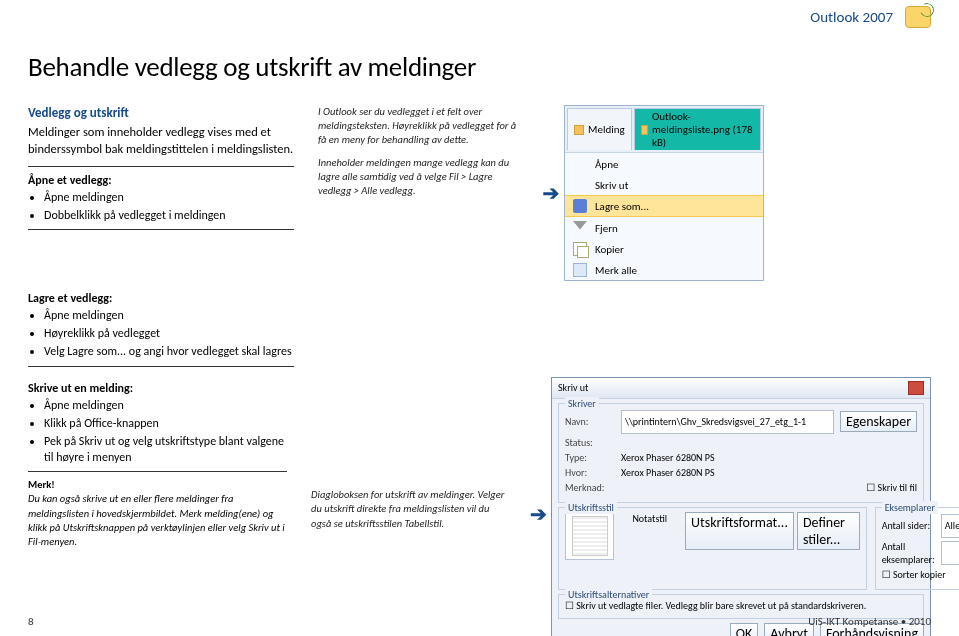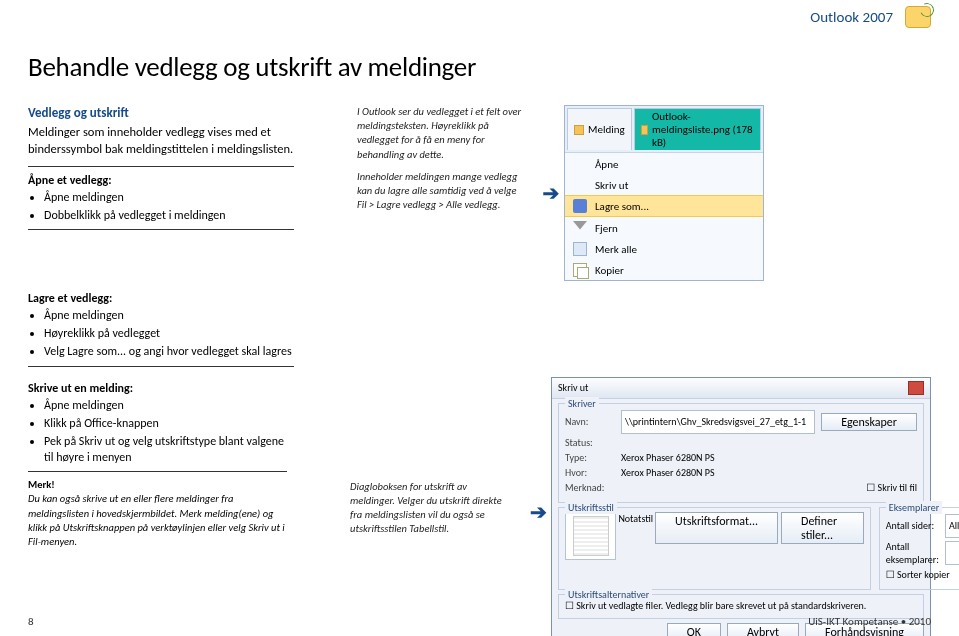--- a/index.html
+++ b/index.html
@@ -48,21 +48,21 @@
   .col-right{ flex: 1; }
   .subhead { color: #164a8a; font-weight: bold; font-size: 13px; margin-bottom: 4px; }
   .para { font-size: 12.5px; line-height: 1.35; margin-bottom: 8px; }
   .col-left hr { border: none; border-top: 0.5px solid #333; margin: 6px 0; }
   .col-left ul { list-style: disc; padding-left: 16px; }
   .col-left li { margin: 2px 0; line-height: 1.35; }
   .col-left .boldhead { font-weight: bold; margin-top: 4px; margin-bottom: 2px; }
   .note { font-size: 10.5px; font-style: italic; line-height: 1.35; margin-top: 6px; }
   .note b { font-style: normal; font-weight: bold; }
   .midblock { line-height: 1.35; }
-  .midblock p { margin-bottom: 8px; margin-left: 39px; }
+  .midblock p { margin-bottom: 8px; }
 
   
   .ctxmenu {
     width: 200px;
     border: 1px solid #9fb4cf;
     background: #f6f9fd;
     font-size: 11px;
   }
   .ctxmenu .tabstrip {
     display: flex; gap: 2px; padding: 2px;
@@ -104,21 +104,21 @@
     background: linear-gradient(#fdfdfe,#dfe7f2);
     border-bottom:1px solid #c6d2e3;
     display:flex; justify-content:space-between;
   }
   .printdlg .titlebar .x { width:16px;height:14px;background:#ce4b3f;border:1px solid #9a2e24;}
   .group { border:1px solid #c3d0e2; padding:4px 6px 6px; margin-bottom:4px; position:relative;}
   .group legend { position:absolute; top:-7px; left:6px; background:#eef2f8; padding:0 3px; color:#2a4a7a;}
   .kv { display:flex; gap:6px; align-items:center; margin:2px 0;}
   .kv span.l { width:50px; color:#444;}
   .kv .fld { flex:1; background:#fff; border:1px solid #b1bfd3; height:24px; padding:0 3px; display:flex; align-items:center;}
-  .btn { border:1px solid #9ab; background:linear-gradient(#fff,#e6edf6); padding:1px 19px; font-size:12px;}
+  .btn { border:1px solid #9ab; background:linear-gradient(#fff,#e6edf6); padding:1px 5px; font-size:14px;}
   .thumb { width:58px;height:48px;background:#fff;border:1px solid #b5c3d7; display:flex;align-items:center;justify-content:center;}
   .thumb .pg{width:36px;height:40px;background:repeating-linear-gradient(#eee,#eee 2px,#fff 2px,#fff 4px);border:1px solid #ccc;}
   .twocol{display:flex; gap:8px;}
   .footer-btns { display:flex; justify-content:flex-end; gap:6px; margin-top:4px;}
 
   .page-footer {
     position:absolute; bottom:8px; left:28px; right:28px;
     display:flex; justify-content:space-between;
     font-size:11px; color:#333;
   }
@@ -172,26 +172,26 @@
         </div>
       <div class="item hl">
           <span class="mic ic-save"></span>
           <span>Lagre som...</span>
         </div>
       <div class="item">
           <span class="mic ic-cut"></span>
           <span>Fjern</span>
         </div>
       <div class="item">
+          <span class="mic ic-copy"></span>
+          <span>Kopier</span>
+        </div>
+      <div class="item">
           <span class="mic ic-sel"></span>
           <span>Merk alle</span>
-        </div>
-      <div class="item">
-          <span class="mic ic-copy"></span>
-          <span>Kopier</span>
         </div>
     </div>
   </div>
 </div>
 
 <div class="row" style="margin-top:6px">
   <div class="col-left">
     <div class="boldhead">Lagre et vedlegg:</div>
     <ul>
       <li>Åpne meldingen</li>
@@ -246,21 +246,21 @@
           </div>
         <div class="kv">
           <span class="l">Merknad:</span>
           <span style="flex:1"></span>
           <label>☐ <span>Skriv til fil</span></label>
         </div>
       </div>
       <div class="twocol">
         <div class="group" style="flex:1.2">
           <legend>Utskriftsstil</legend>
-          <div style="display:flex; gap:2px; align-items:flex-start">
+          <div style="display:flex; gap:18px; align-items:flex-start">
             <div class="thumb">
                 <div class="pg"></div>
               </div>
             <div style="flex:1">
               <div class="fld" style="margin-bottom:4px">Notatstil</div>
             </div>
             <div style="display:flex;gap:3px">
               <span class="btn">Utskriftsformat...</span>
               <span class="btn">Definer stiler...</span>
             </div>

